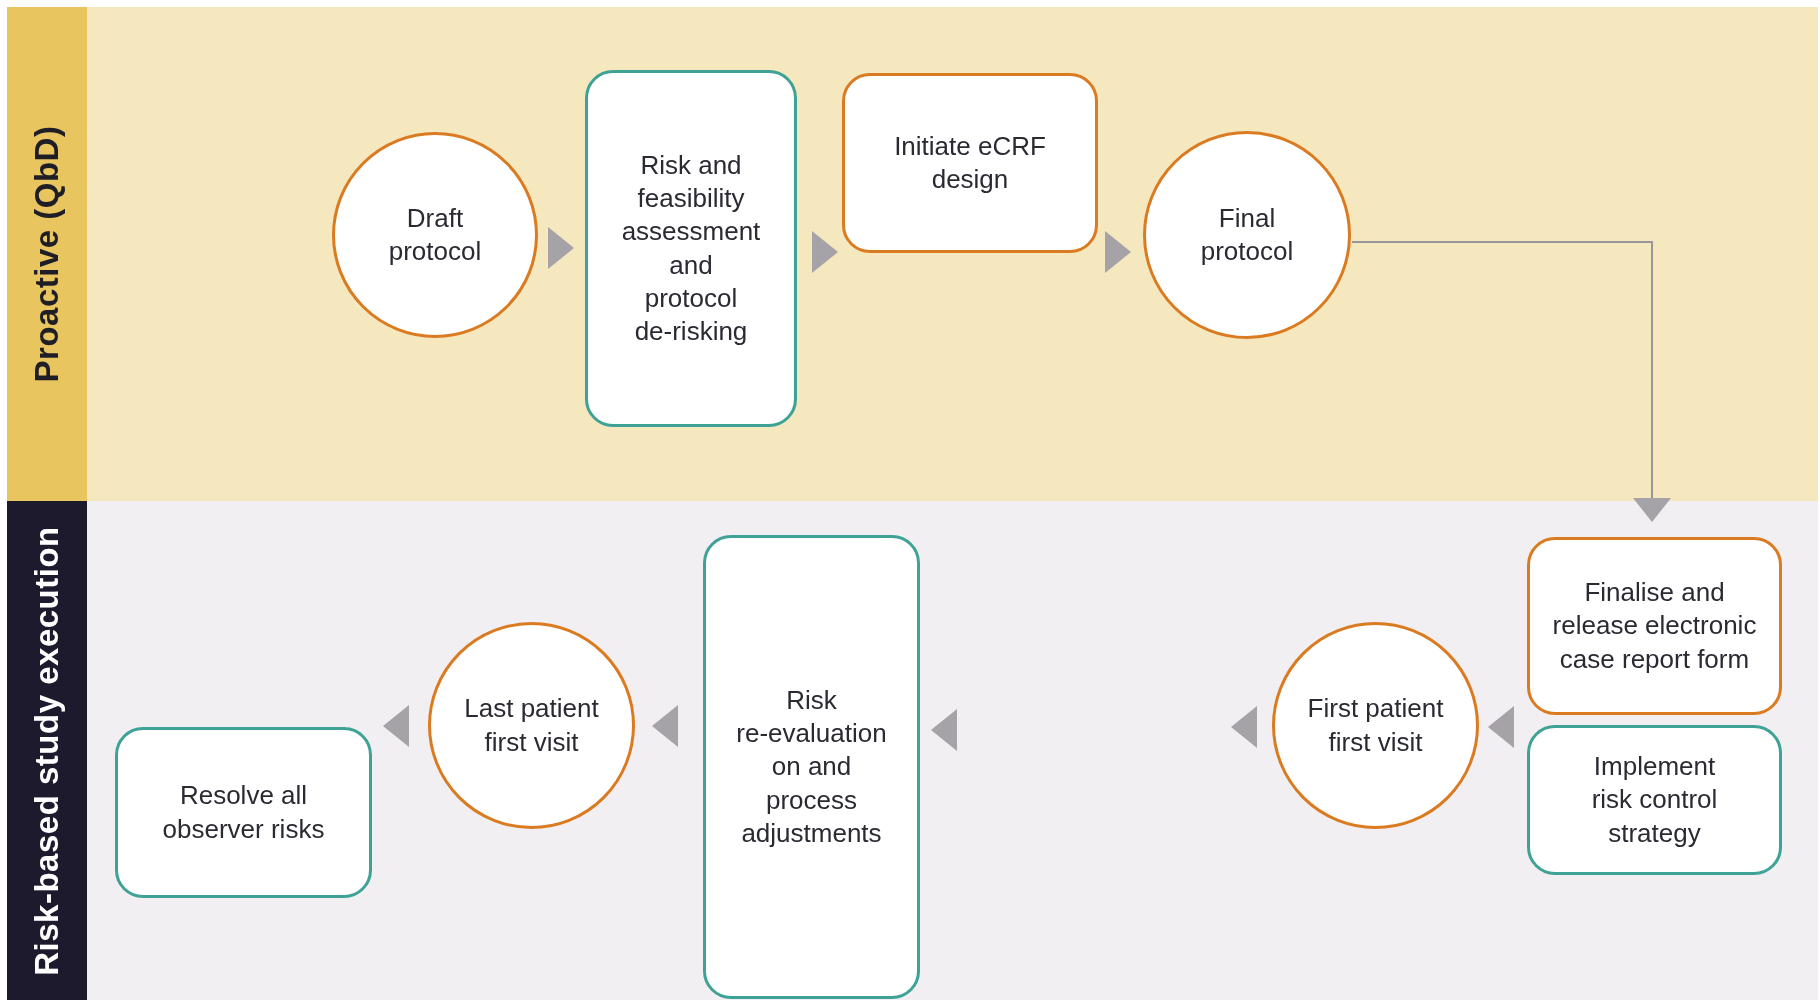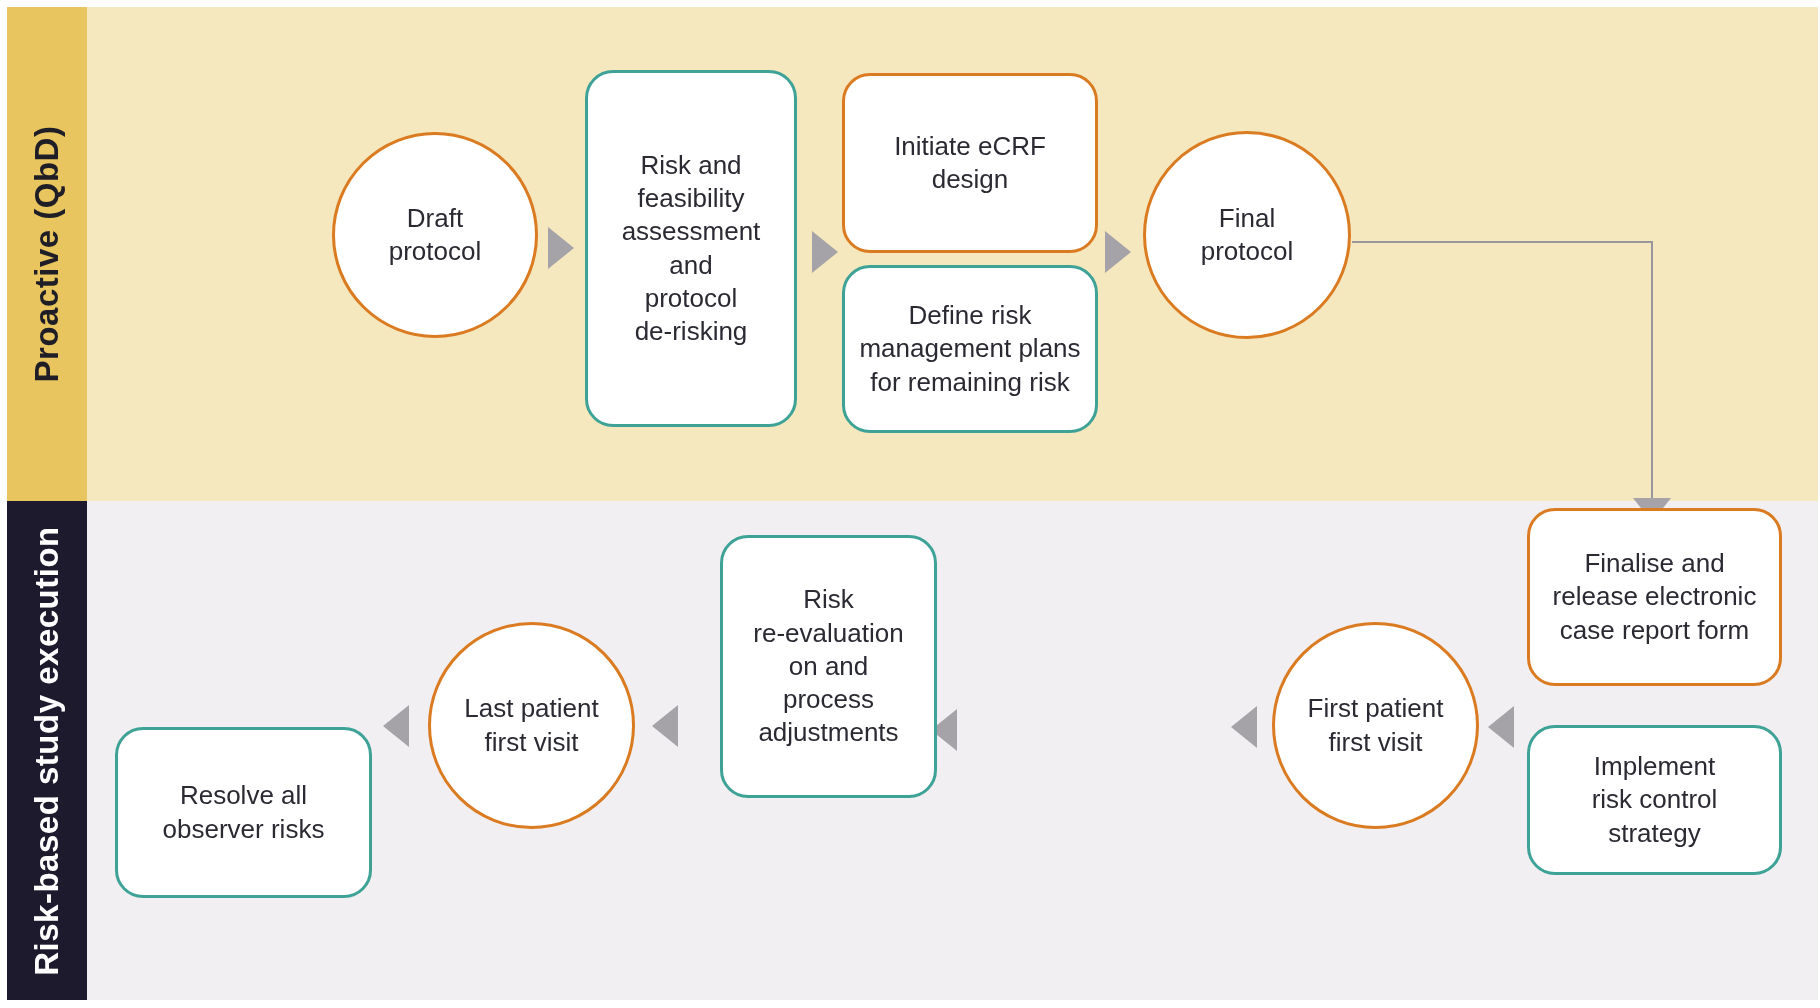--- a/index.html
+++ b/index.html
@@ -91,38 +91,33 @@
 de-risking</span>
   </div>
 
   <div class="arrow arrow-right" style="left:812px; top:231px;"></div>
 
   <div class="node rect b-orange" style="left:842px; top:73px; width:256px; height:180px;">
     <span class="node-label">Initiate eCRF
 design</span>
   </div>
 
-  <div class="node rect b-teal" style="left:842px; top:265px; width:256px; height:168px;">
-    <span class="node-label">Define risk
-management plans
-for remaining risk</span>
-  </div>
 
   <div class="arrow arrow-right" style="left:1105px; top:231px;"></div>
 
   <div class="node circle b-orange" style="left:1143px; top:131px; width:208px; height:208px;align-items:center;">
     <span class="node-label">Final
 protocol</span>
   </div>
 
   <div class="conn-h" style="left:1352px; top:241px; width:301px;"></div>
   <div class="conn-v" style="left:1651px; top:241px; height:258px;"></div>
   <div class="arrow arrow-down" style="left:1633px; top:498px;"></div>
 
-  <div class="node rect b-orange" style="left:1527px; top:508px; width:255px; height:178px;">
+  <div class="node rect b-orange" style="left:1527px; top:537px; width:255px; height:178px;">
     <span class="node-label">Finalise and
 release electronic
 case report form</span>
   </div>
 
   <div class="node rect b-teal" style="left:1527px; top:725px; width:255px; height:150px;">
     <span class="node-label">Implement
 risk control
 strategy</span>
   </div>
@@ -133,21 +128,21 @@
     <span class="node-label">First patient
 first visit</span>
   </div>
 
   <div class="arrow arrow-left" style="left:1231px; top:706px;"></div>
 
 
 
   <div class="arrow arrow-left" style="left:931px; top:709px;"></div>
 
-  <div class="node rect b-teal" style="left:720px; top:535px; width:217px; height:263px;">
+  <div class="node rect b-teal" style="left:703px; top:535px; width:217px; height:464px;">
     <span class="node-label">Risk
 re-evaluation
 on and
 process
 adjustments</span>
   </div>
 
   <div class="arrow arrow-left" style="left:652px; top:705px;"></div>
 
   <div class="node circle b-orange" style="left:428px; top:622px; width:207px; height:207px;">

